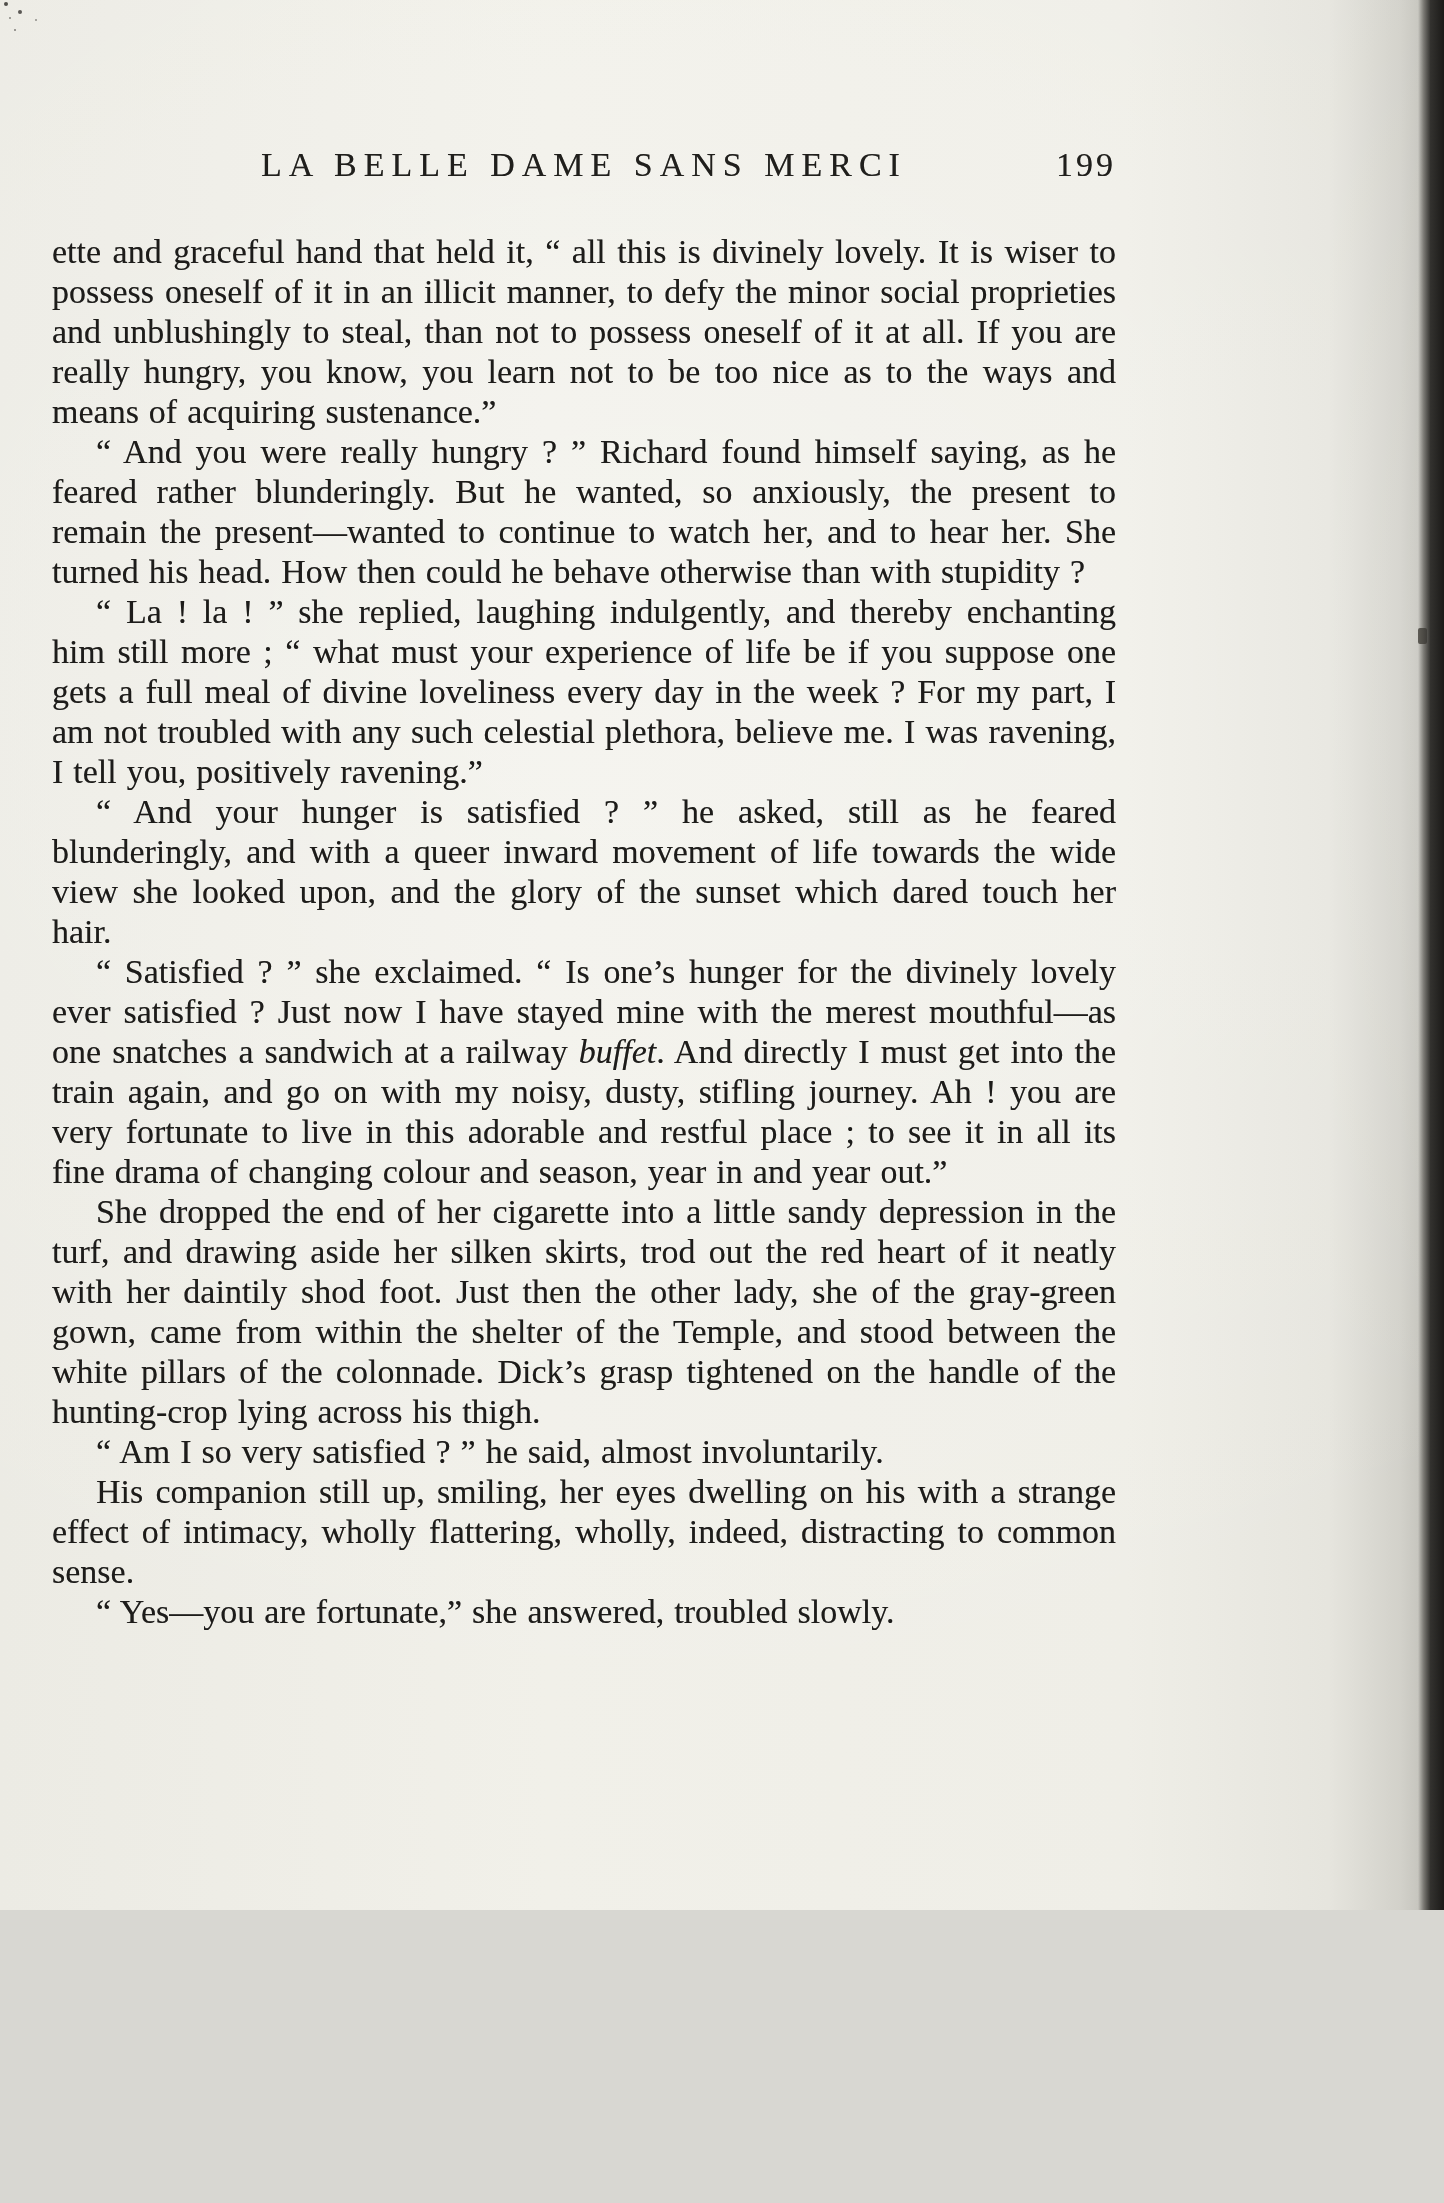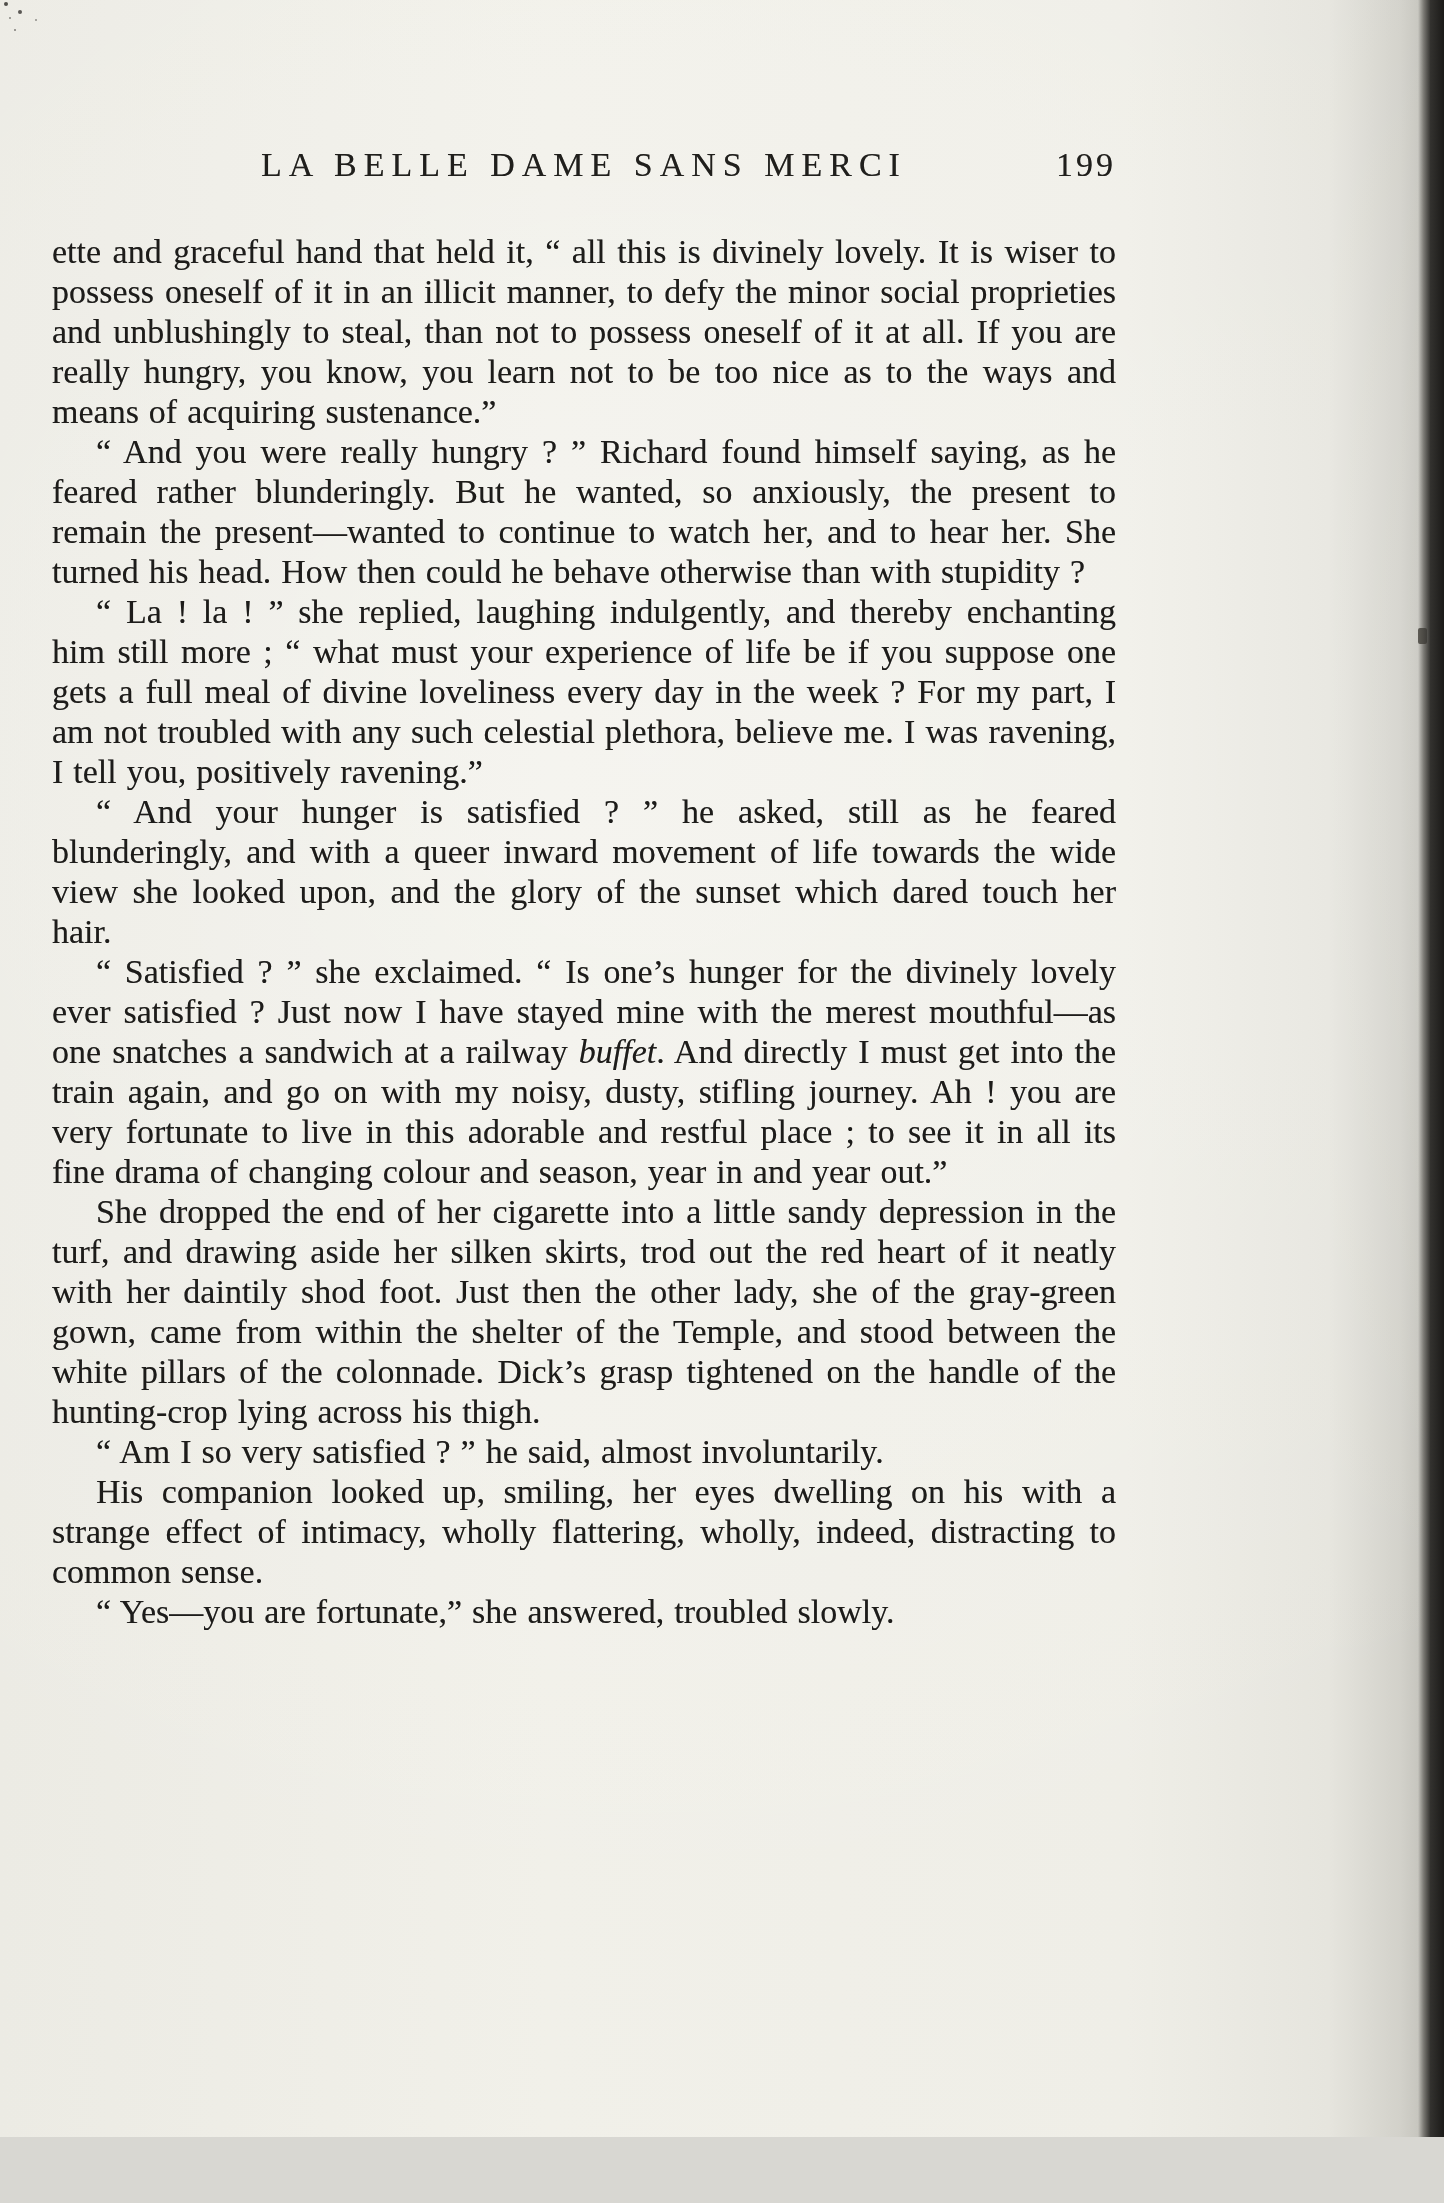--- a/index.html
+++ b/index.html
@@ -2,21 +2,21 @@
 <html><head>
 <meta charset="utf-8">
 <style>
   * { box-sizing: border-box; }
   html, body {
     margin: 0; padding: 0;
     background: #d8d7d2;
   }
   .scan {
     position: relative;
-    width: 1444px; height: 2137px;
+    width: 1444px; height: 1910px;
     margin: 0 auto;
     overflow: hidden;
     background:
       radial-gradient(ellipse 120% 80% at 45% 35%, rgba(255,255,255,0.30), rgba(255,255,255,0) 70%),
       linear-gradient(90deg, #ecebe4 0%, #f1f0e9 38%, #efeee7 78%, #e6e5de 92%, #d2d1ca 97%, #b6b5ae 100%),
       #efeee7;
     font-family: "Liberation Serif", "DejaVu Serif", serif;
     color: #1d1c1a;
     padding-left: 10px;
   }
@@ -92,19 +92,19 @@
   </header>
 
   <main class="text-block">
     <p class="para continued">ette and graceful hand that held it, “ all this is divinely lovely. It is wiser to possess oneself of it in an illicit manner, to defy the minor social proprieties and unblushingly to steal, than not to possess oneself of it at all. If you are really hungry, you know, you learn not to be too nice as to the ways and means of acquiring sustenance.”</p>
     <p class="para">“ And you were really hungry ? ” Richard found himself saying, as he feared rather blunderingly. But he wanted, so anxiously, the present to remain the present—wanted to continue to watch her, and to hear her. She turned his head. How then could he behave otherwise than with stupidity ?</p>
     <p class="para">“ La ! la ! ” she replied, laughing indulgently, and thereby enchanting him still more ; “ what must your experience of life be if you suppose one gets a full meal of divine loveliness every day in the week ? For my part, I am not troubled with any such celestial plethora, believe me. I was ravening, I tell you, positively ravening.”</p>
     <p class="para">“ And your hunger is satisfied ? ” he asked, still as he feared blunderingly, and with a queer inward movement of life towards the wide view she looked upon, and the glory of the sunset which dared touch her hair.</p>
     <p class="para"><span>“ Satisfied ? ” she exclaimed. “ Is one’s hunger for the divinely lovely ever satisfied ? Just now I have stayed mine with the merest mouthful—as one snatches a sandwich at a railway </span><i class="italic-word">buffet</i><span>. And directly I must get into the train again, and go on with my noisy, dusty, stifling journey. Ah ! you are very fortunate to live in this adorable and restful place ; to see it in all its fine drama of changing colour and season, year in and year out.”</span></p>
     <p class="para">She dropped the end of her cigarette into a little sandy depression in the turf, and drawing aside her silken skirts, trod out the red heart of it neatly with her daintily shod foot. Just then the other lady, she of the gray-green gown, came from within the shelter of the Temple, and stood between the white pillars of the colonnade. Dick’s grasp tightened on the handle of the hunting-crop lying across his thigh.</p>
     <p class="para">“ Am I so very satisfied ? ” he said, almost involuntarily.</p>
-    <p class="para">His companion looked up, smiling, her eyes dwelling on his with a strange effect of intimacy, wholly flattering, wholly, indeed, distracting to common sense.</p>
+    <p class="para">His companion still up, smiling, her eyes dwelling on his with a strange effect of intimacy, wholly flattering, wholly, indeed, distracting to common sense.</p>
     <p class="para">“ Yes—you are fortunate,” she answered, troubled slowly.</p>
   </main>
 
   <div class="edge-notch"></div>
   <div class="edge-shadow"></div>
 </div>
 
 </body></html>

